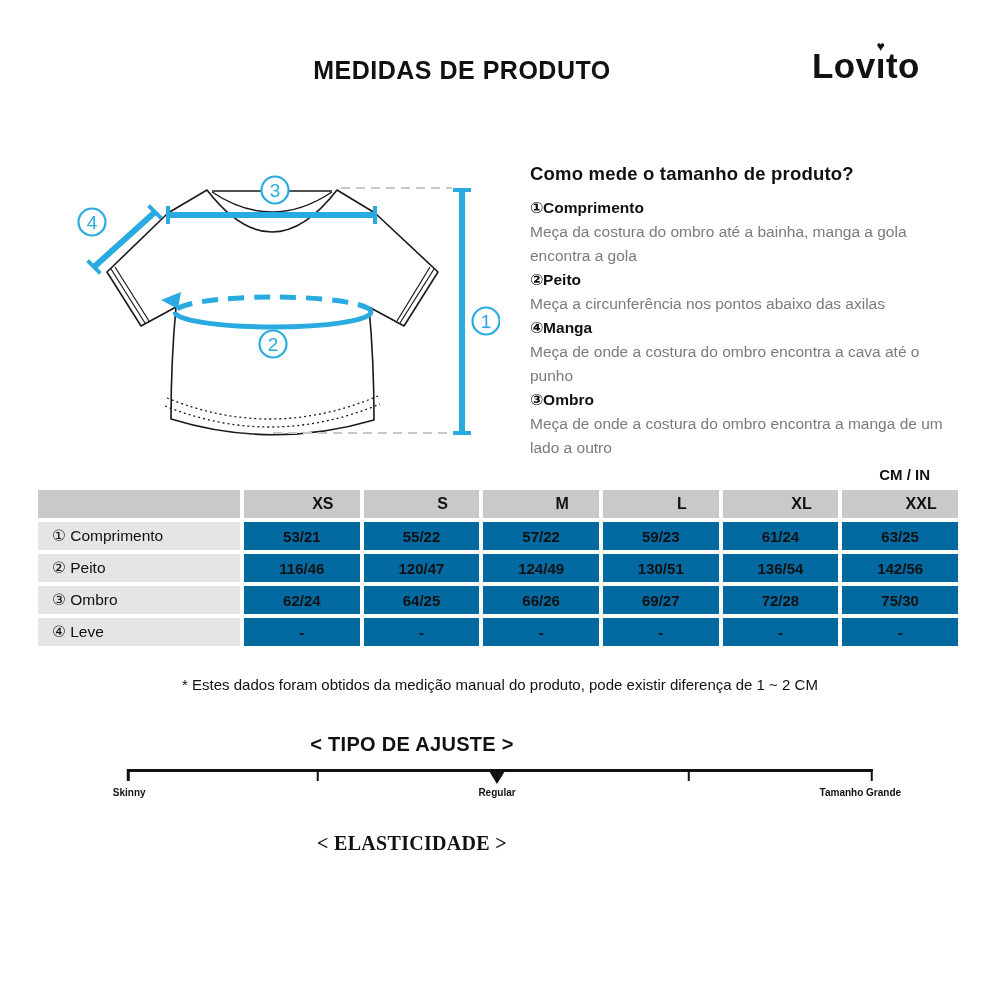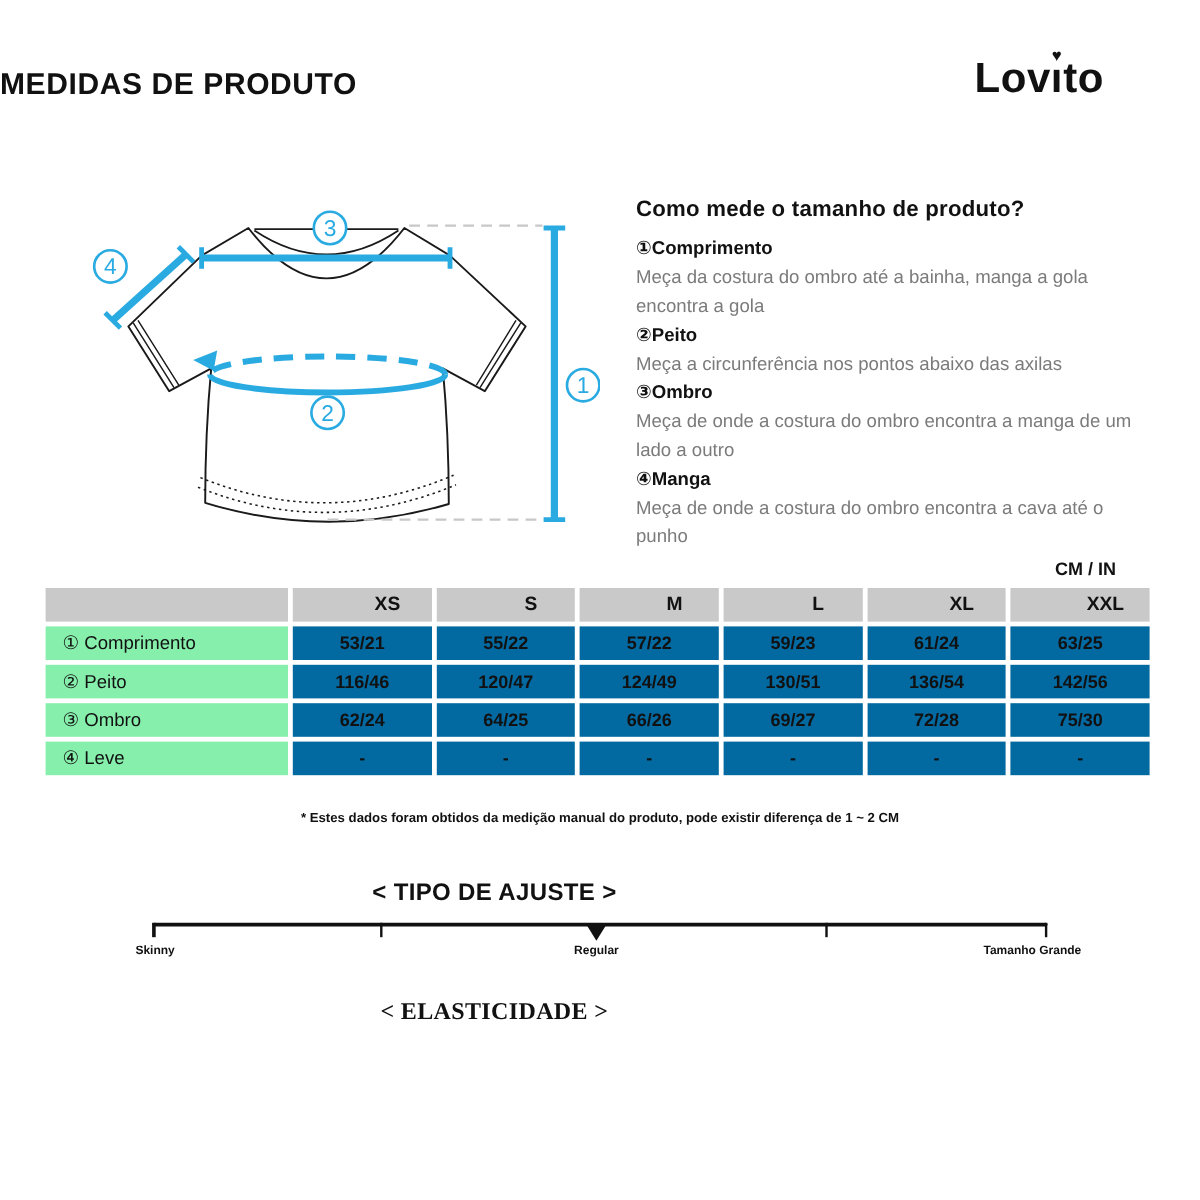--- a/index.html
+++ b/index.html
@@ -1,47 +1,47 @@
 <!DOCTYPE html>
 <html><head>
 <meta charset="utf-8">
 <style>
   * { margin:0; padding:0; box-sizing:border-box; }
   html,body { background:#fff; }
   body { font-family:"Liberation Sans","DejaVu Sans",sans-serif; color:#111; }
   .sheet { position:relative; width:1000px; height:1000px; background:#fff; overflow:hidden; }
 
   
-  .page-title { position:absolute; top:56px; left:0; width:924px; 
+  .page-title { position:absolute; top:56px; left:0; width:924px; text-align:center;
     font-size:25px; font-weight:800; letter-spacing:.5px; }
   .logo { position:absolute; top:46px; right:80px; font-size:35px; font-weight:800; letter-spacing:.5px; }
   .logo-i { position:relative; display:inline-block; }
   .logo-heart { position:absolute; left:50%; top:-7px; transform:translateX(-50%); font-size:14px; line-height:14px; }
 
   
   .diagram { position:absolute; left:60px; top:150px; width:440px; height:320px; }
 
   
   .guide { position:absolute; left:530px; top:163px; width:430px; }
   .guide-heading { font-size:18.5px; font-weight:800; margin-bottom:11px; letter-spacing:.2px; }
   .guide-item-label { font-size:15.5px; font-weight:700; line-height:24px; }
   .guide-item-desc { font-size:15.5px; font-weight:400; line-height:24px; color:#7b7b7b; }
 
   
   .unit-label { position:absolute; top:466px; right:70px; font-size:15px; font-weight:800; }
   table.size-table { position:absolute; left:34px; top:486px; width:928px;
     border-collapse:separate; border-spacing:4px 4px; table-layout:fixed; }
   .size-table td { height:28px; vertical-align:middle; }
   .size-table .hc { background:#c9c9c9; text-align:center; font-size:16px; font-weight:700;padding-left:42px; }
-  .size-table .rl { background:#86efac; text-align:left; padding-left:14px; font-size:15.5px; font-weight:400; }
+  .size-table .rl { background:#e5e5e5; text-align:left; padding-left:14px; font-size:15.5px; font-weight:400; }
   .size-table .dc { background:#0369a1; text-align:center; font-size:15px; font-weight:700; }
 
   
   .footnote { position:absolute; top:676px; left:0; width:1000px; text-align:center;
-    font-size:11px; font-weight:700; }
+    font-size:15px; font-weight:400; }
 
   
   .scale-title { position:absolute; left:0; width:824px; text-align:center;
     font-size:20px; font-weight:800; letter-spacing:.3px; }
   .scale-title.fit { top:733px; }
   .scale-title.stretch { top:832px;font-family:Liberation Serif, serif; }
   .track { position:absolute; left:127px; width:746px; height:42px; }
   .track.fit { top:769px; }
   .track.stretch { top:859px; }
   .track-line { position:absolute; left:0; right:0; top:0; height:3px; background:#111; border-radius:2px; }
@@ -121,26 +121,26 @@
     <h2 class="guide-heading">Como mede o tamanho de produto?</h2>
     <div>
       <div class="guide-item-label">①Comprimento</div>
       <div class="guide-item-desc">Meça da costura do ombro até a bainha, manga a gola encontra a gola</div>
     </div>
     <div>
       <div class="guide-item-label">②Peito</div>
       <div class="guide-item-desc">Meça a circunferência nos pontos abaixo das axilas</div>
     </div>
     <div>
+      <div class="guide-item-label">④Manga</div>
+      <div class="guide-item-desc">Meça de onde a costura do ombro encontra a cava até o punho</div>
+    </div>
+    <div>
       <div class="guide-item-label">③Ombro</div>
       <div class="guide-item-desc">Meça de onde a costura do ombro encontra a manga de um lado a outro</div>
-    </div>
-    <div>
-      <div class="guide-item-label">④Manga</div>
-      <div class="guide-item-desc">Meça de onde a costura do ombro encontra a cava até o punho</div>
     </div>
   </div>
 
   <div class="unit-label">CM / IN</div>
   <table class="size-table">
     <colgroup>
       <col style="width:202px">
         <col>
         <col>
         <col>

